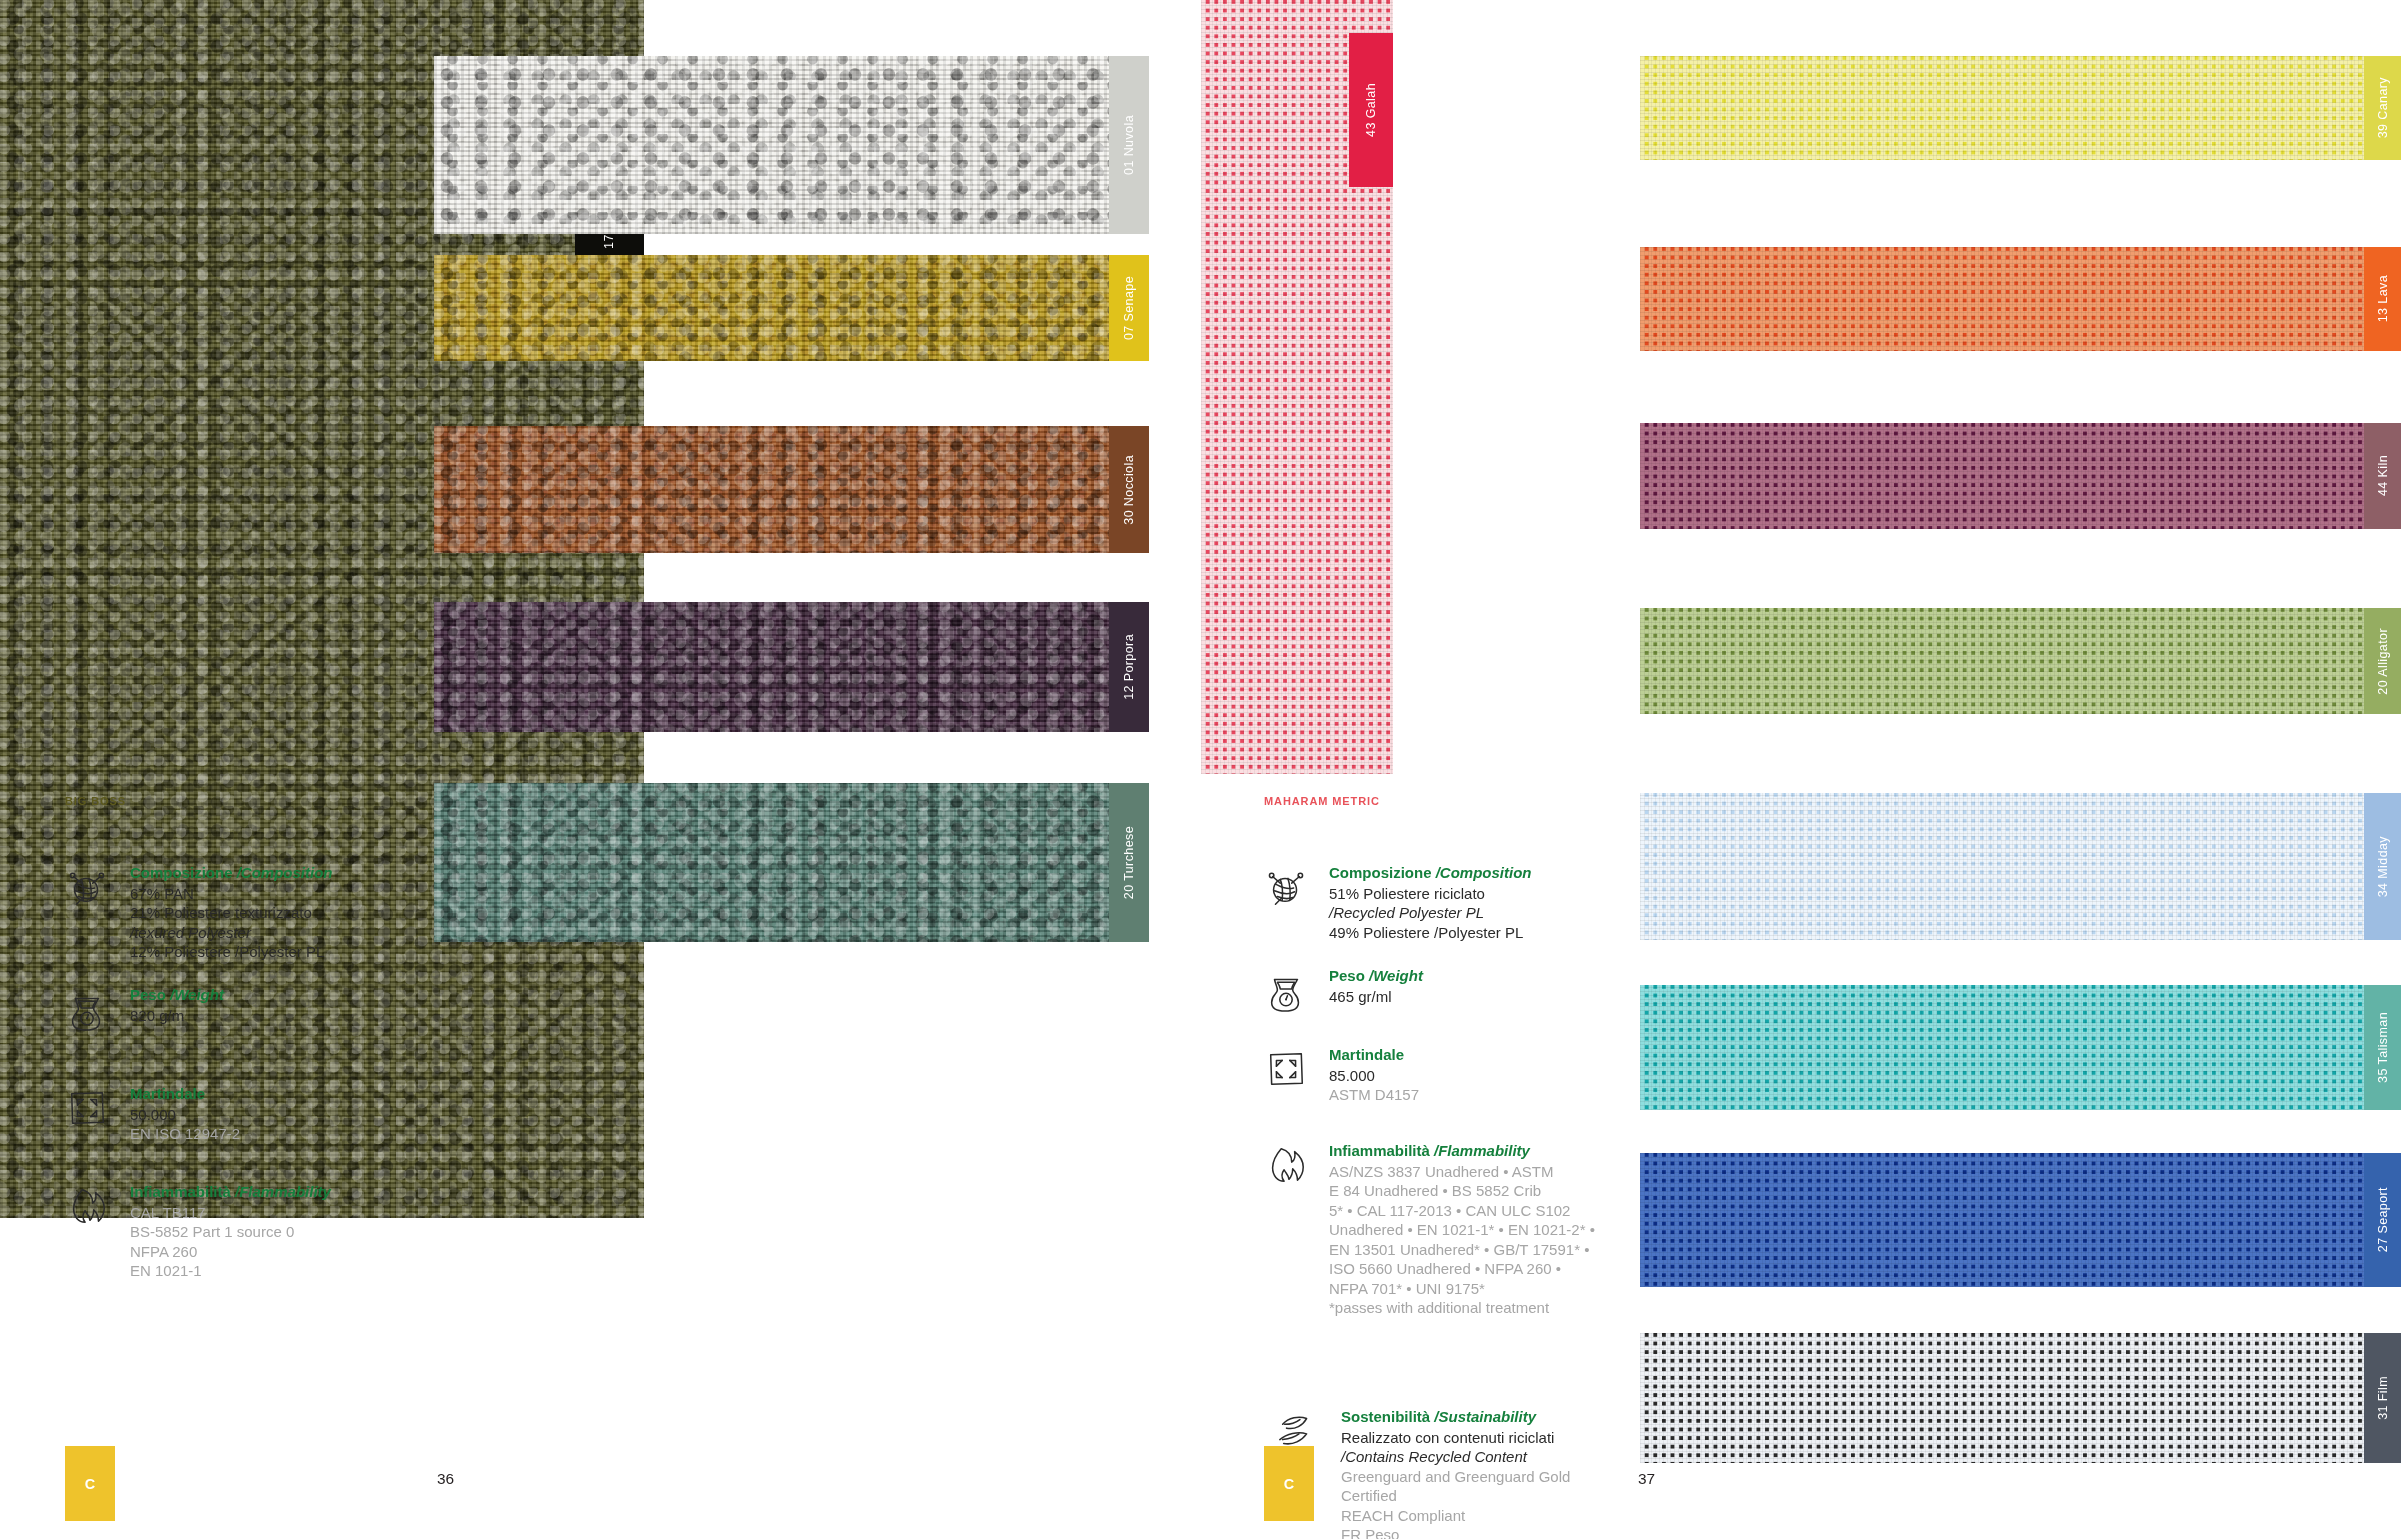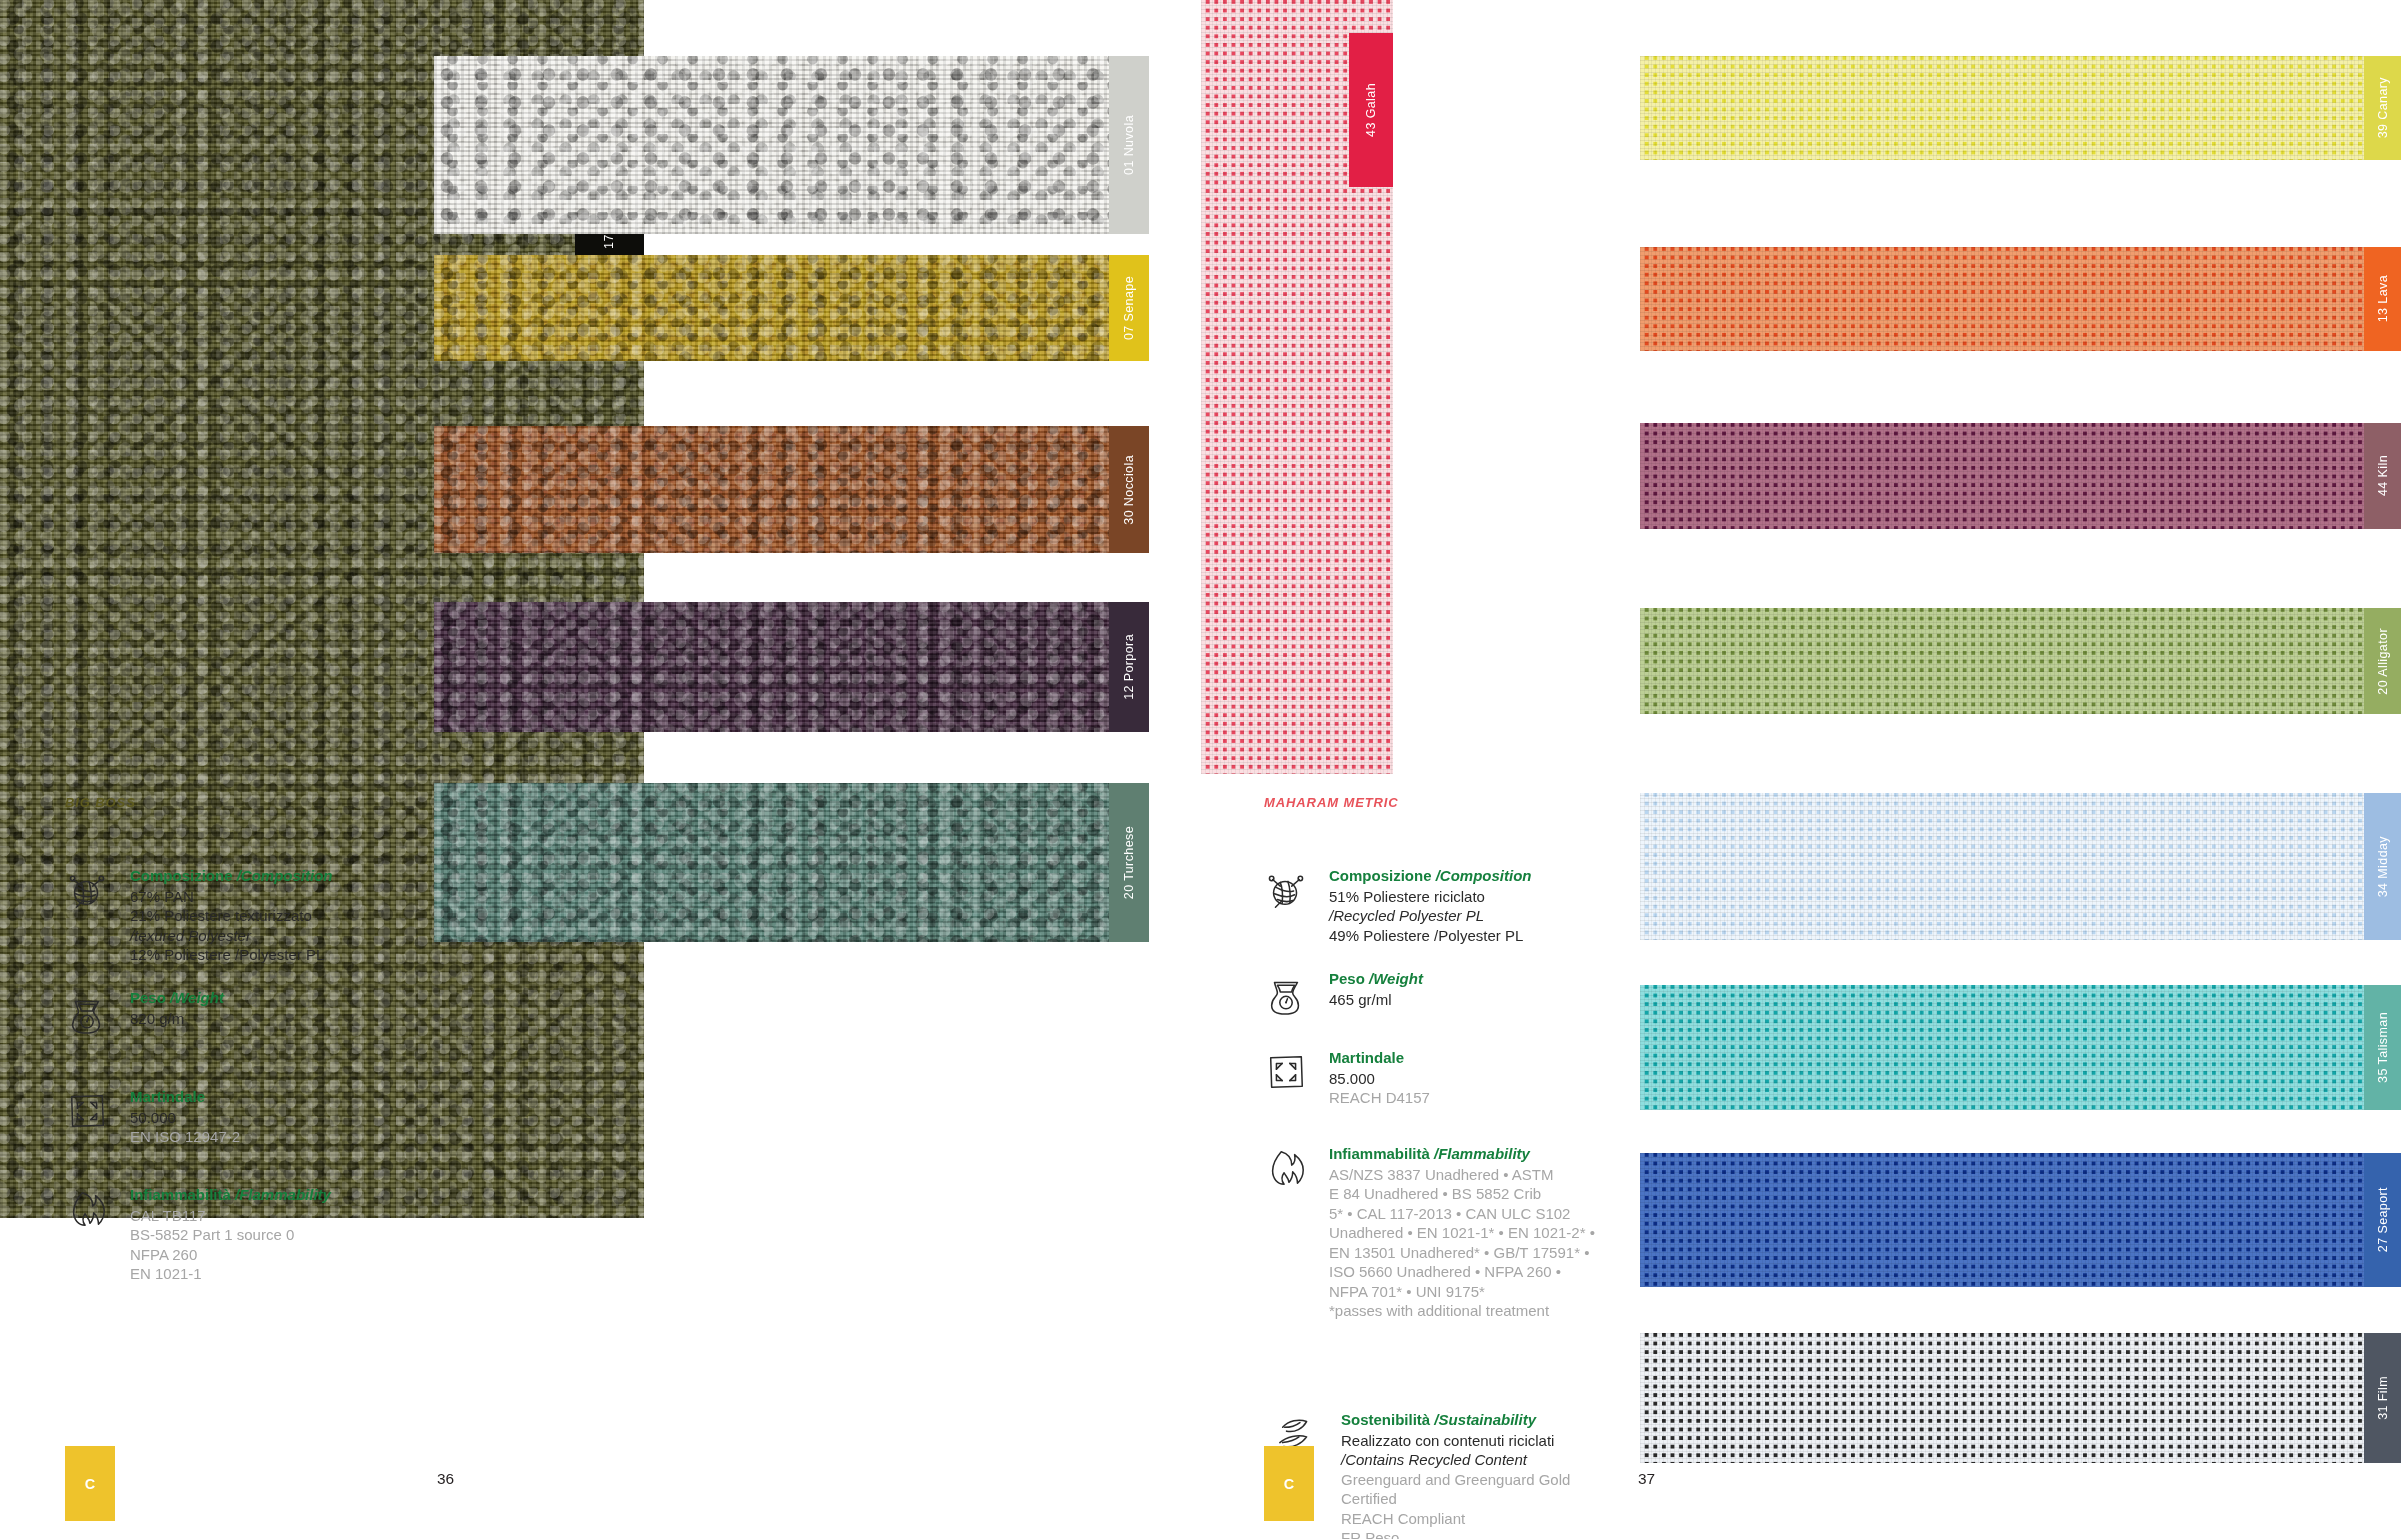--- a/index.html
+++ b/index.html
@@ -82,21 +82,21 @@
   }
   .metric::after{
     content:"";position:absolute;inset:0;
     background-image:repeating-linear-gradient(0deg, rgba(0,0,0,.07) 0 1px, transparent 1px 3.8px),
                      repeating-linear-gradient(90deg, rgba(0,0,0,.05) 0 1px, transparent 1px 3.8px);
   }
 
   
   .info{position:absolute;}
   .brand{
-    font-size:13px;font-weight:700;letter-spacing:0.9px;font-style:italic;
+    font-size:11px;font-weight:700;letter-spacing:0.9px;
   }
   .brand.left{color:#5d5a1e;}
   .brand.right{color:#e8525a;}
 
   .spec{display:flex;gap:21px;position:absolute;}
   .spec .ico{width:44px;flex:0 0 44px;padding-top:1.9px;}
   .spec .ico svg{display:block;width:44px;height:44px;}
   .spec .txt{font-size:15px;line-height:1.30;color:#231f20;}
   .spec .txt .hd{font-weight:700;font-size:15px;color:#15803d;margin-bottom:1px;}
   .spec .txt .hd i{font-style:italic;font-weight:700;}
@@ -332,21 +332,21 @@
             <div class="ico">
               <svg viewBox="0 0 46 46">
                 <path d="M7 8l32-1 1 31-32 1z" fill="none" stroke="#2b2b2b" stroke-width="1.6" stroke-linecap="round" stroke-linejoin="round"></path>
                 <path d="M13 20V14h6M33 20V14h-6M13 26v6h6M33 26v6h-6" fill="none" stroke="#2b2b2b" stroke-width="1.6" stroke-linecap="round" stroke-linejoin="round"></path>
                 <path d="M19 14l-6 6M27 14l6 6M19 32l-6-6M27 32l6-6" fill="none" stroke="#2b2b2b" stroke-width="1.6" stroke-linecap="round" stroke-linejoin="round"></path>
               </svg>
             </div>
             <div class="txt">
               <div class="hd">Martindale</div>
               <div class="ln">85.000</div>
-              <div class="ln mut">REACH D4157</div>
+              <div class="ln mut">ASTM D4157</div>
             </div>
           </div>
           <div class="spec" style="left: 0px; top: 334px;">
             <div class="ico">
               <svg viewBox="0 0 46 46">
                 <path d="M18 6c-6 7-9 13-9 20 0 8 5 14 12 14-3-4-3-8 0-12 2 4 5 6 5 10 3-3 4-7 4-11 3 3 5 7 5 12 4-4 6-9 6-14 0-7-4-12-9-16 1 5 0 9-3 11 0-8-4-12-11-14z" fill="none" stroke="#2b2b2b" stroke-width="1.6" stroke-linecap="round" stroke-linejoin="round"></path>
               </svg>
             </div>
             <div class="txt">
               <div class="hd">Infiammabilità<i> /Flammability</i></div>

